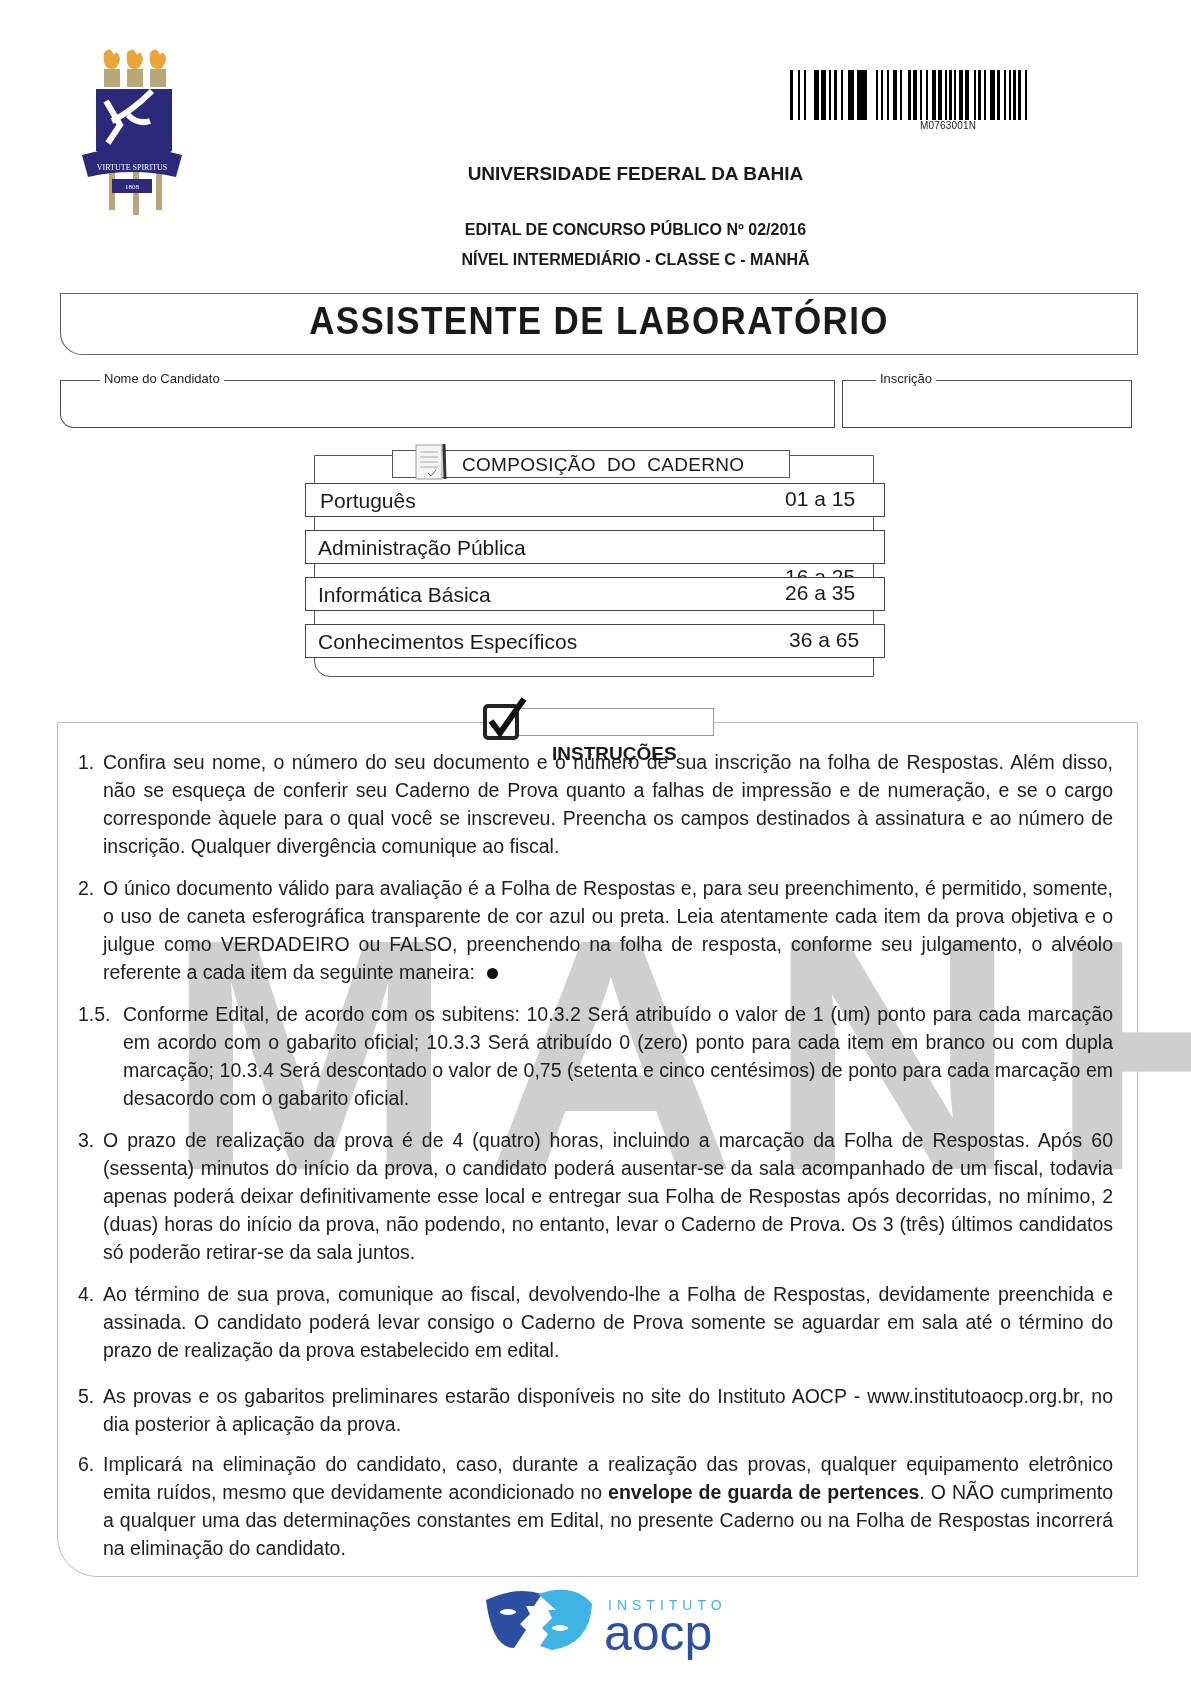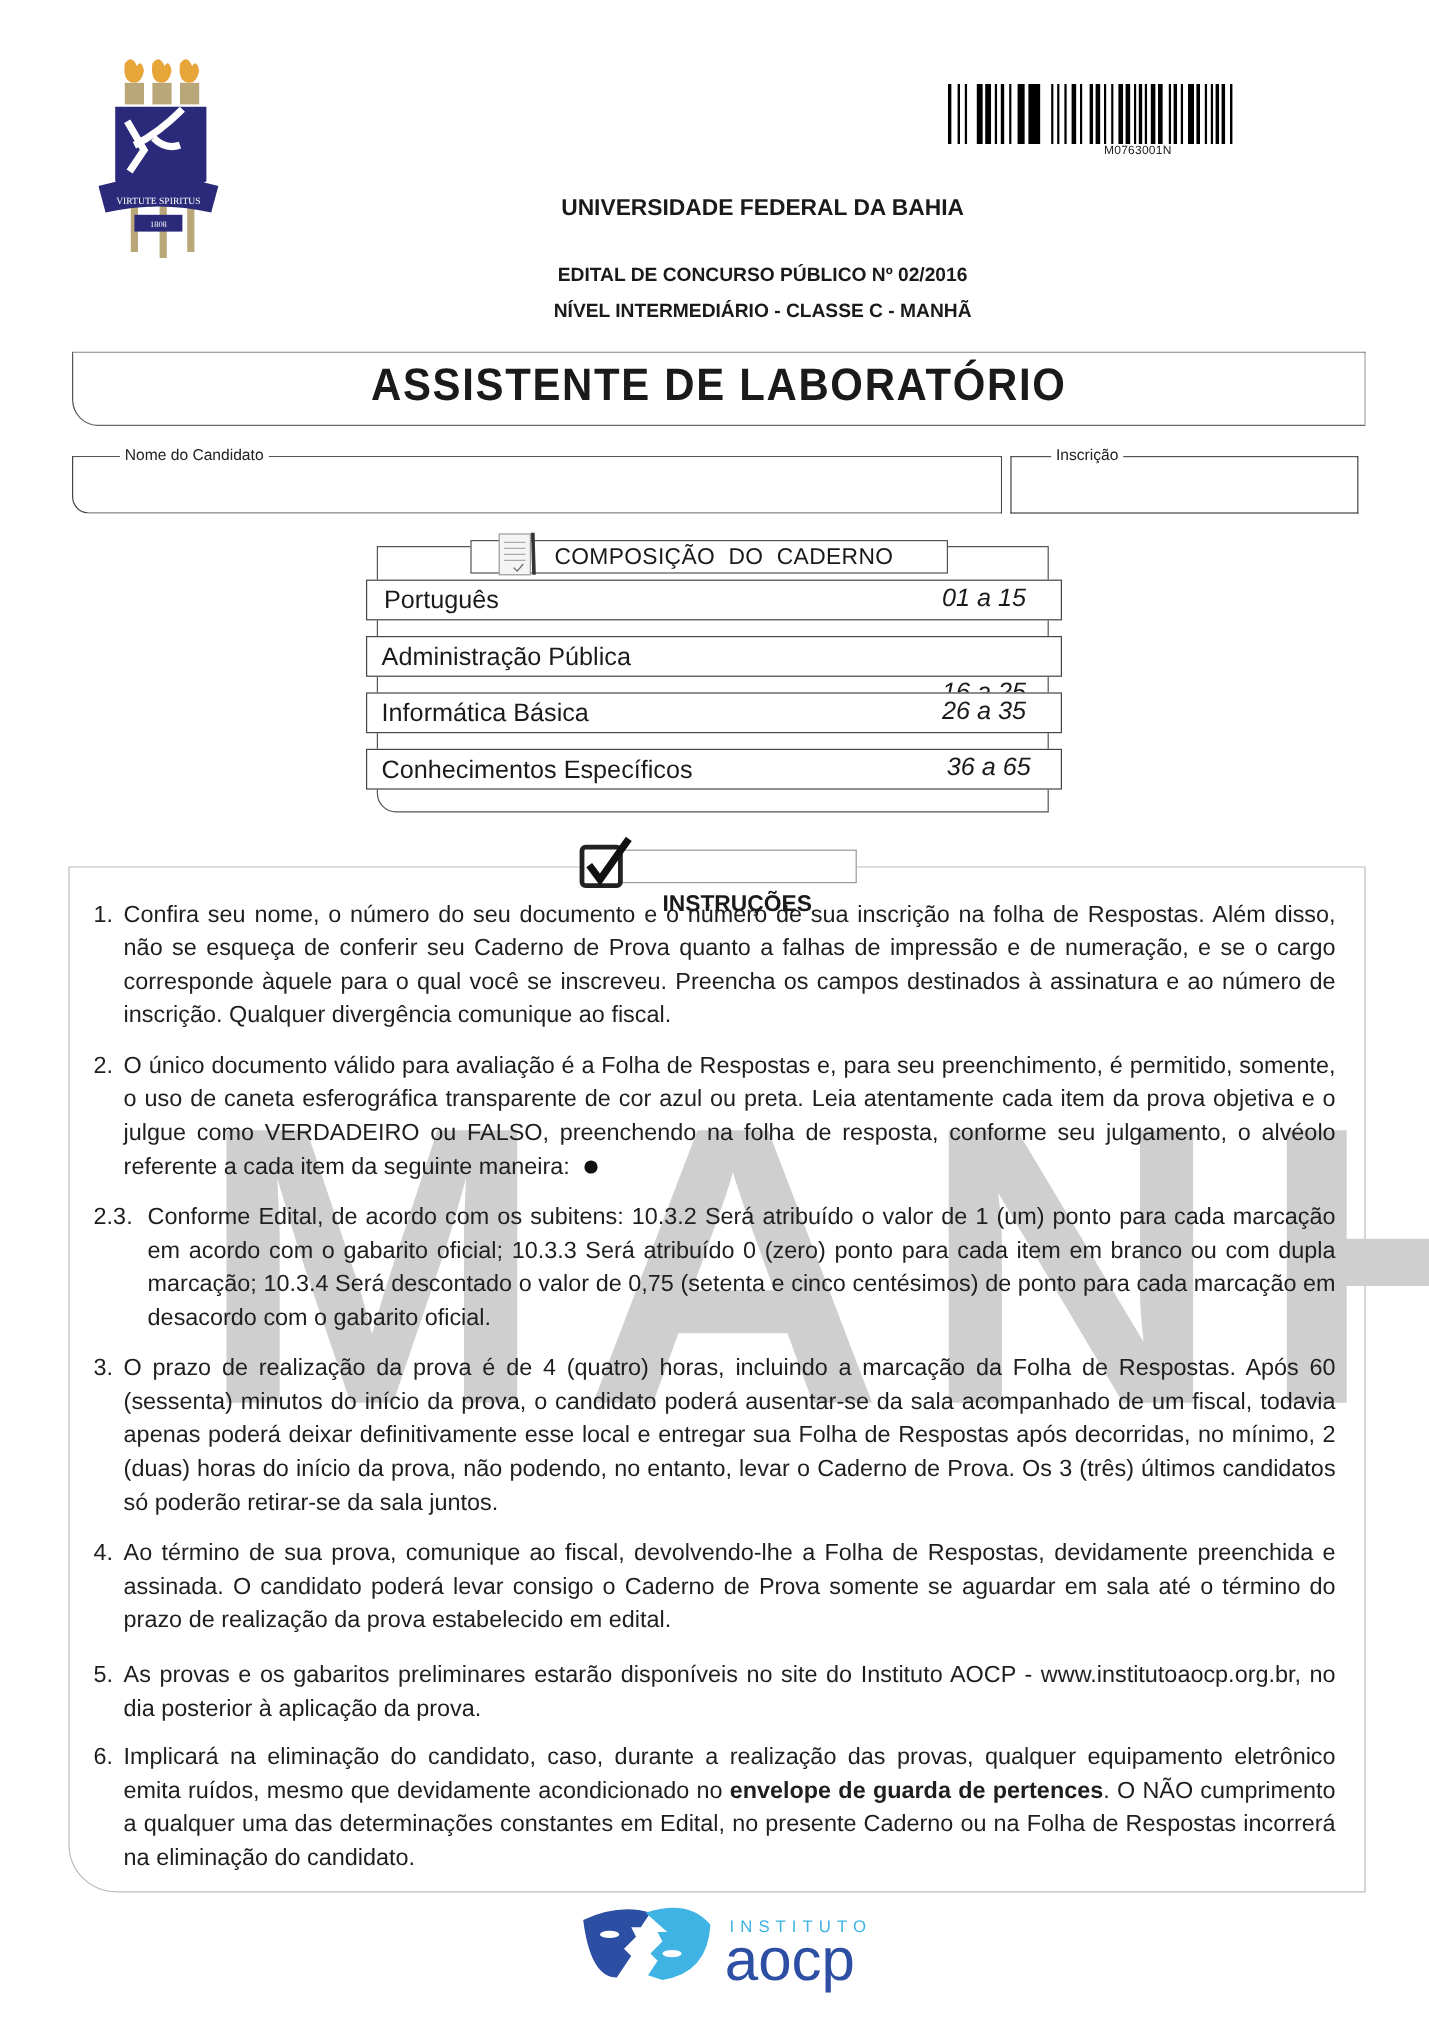--- a/index.html
+++ b/index.html
@@ -37,21 +37,21 @@
   
   #comp-outer { left:314px; top:455px; width:560px; height:222px; border:1.5px solid #555;
                 border-bottom-left-radius:16px; box-sizing:border-box; }
   #comp-title-box { left:392px; top:450px; width:398px; height:28px; border:1.5px solid #555;
                     background:#fff; box-sizing:border-box; }
   #comp-title { left:462px; top:454px; font-size:19px; font-weight:normal; letter-spacing:0.3px; }
   #doc-icon { left:414px; top:443px; width:36px; height:40px; }
   .comp-row { left:305px; width:580px; height:34px; border:1.5px solid #444; background:#fff;
               box-sizing:border-box; }
   .comp-name { font-size:21px; left:318px; }
-  .comp-range { font-size:21px; left:785px;font-style:italic; }
+  .comp-range { font-size:21px; left:785px; }
 
   
   #instr-box { left:57px; top:722px; width:1081px; height:855px; border:1.5px solid #bbb;
                border-bottom-left-radius:40px; box-sizing:border-box; }
   #instr-title-box { left:488px; top:708px; width:226px; height:28px; border:1.5px solid #999;
                      background:#fff; box-sizing:border-box; }
   #instr-title { left:552px; top:712px; font-size:19px; font-weight:bold;margin-top:31px; }
   #check-icon { left:482px; top:697px; width:46px; height:44px; }
 
   #watermark { left:200px; top:890px; font-size:330px; font-weight:bold; color:#cfcfcf;
@@ -220,21 +220,21 @@
 
 <div class="abs instr" style="top:748px">
   <span class="num">1.</span>
   <span class="txt">Confira seu nome, o número do seu documento e o número de sua inscrição na folha de Respostas. Além disso, não se esqueça de conferir seu Caderno de Prova quanto a falhas de impressão e de numeração, e se o  cargo corresponde àquele para o qual você se inscreveu. Preencha os campos destinados à assinatura e ao número de inscrição. Qualquer divergência comunique ao  fiscal.</span>
 </div>
 <div class="abs instr" style="top:874px">
   <span class="num">2.</span>
   <span class="txt"><span>O único documento válido para avaliação é a Folha de Respostas e, para seu preenchimento, é permitido, somente, o uso de caneta esferográfica transparente de cor azul ou preta. Leia atentamente cada item da prova objetiva e o julgue como VERDADEIRO ou FALSO, preenchendo na folha de resposta, conforme seu julgamento, o alvéolo referente a cada item da seguinte maneira:</span><span class="dot"></span></span>
 </div>
 <div class="abs instr sub" style="top:1000px">
-  <span class="num">2.3.</span>
+  <span class="num">1.5.</span>
   <span class="txt">Conforme Edital, de acordo com os subitens: 10.3.2 Será atribuído o valor de 1 (um) ponto para cada marcação em acordo com o gabarito oficial; 10.3.3 Será atribuído 0 (zero) ponto para cada item em branco ou com dupla marcação; 10.3.4 Será descontado o valor de 0,75 (setenta e cinco centésimos) de ponto para cada marcação em desacordo com o gabarito oficial.</span>
 </div>
 <div class="abs instr" style="top:1126px">
   <span class="num">3.</span>
   <span class="txt">O prazo de realização da prova é de 4 (quatro) horas, incluindo a marcação da Folha de Respostas. Após 60 (sessenta) minutos do início da prova, o candidato poderá ausentar-se da sala acompanhado de um fiscal, todavia apenas poderá deixar definitivamente esse local  e entregar sua Folha de Respostas após decorridas, no mínimo, 2 (duas) horas do início da prova, não podendo, no entanto, levar o Caderno de Prova. Os 3 (três) últimos candidatos só poderão retirar-se da sala juntos.</span>
 </div>
 <div class="abs instr" style="top:1280px">
   <span class="num">4.</span>
   <span class="txt">Ao término de sua prova, comunique ao fiscal, devolvendo-lhe a Folha de Respostas, devidamente preenchida e assinada. O candidato  poderá  levar  consigo  o  Caderno de Prova somente se aguardar em sala até o término do prazo de realização da prova estabelecido em edital.</span>
 </div>

